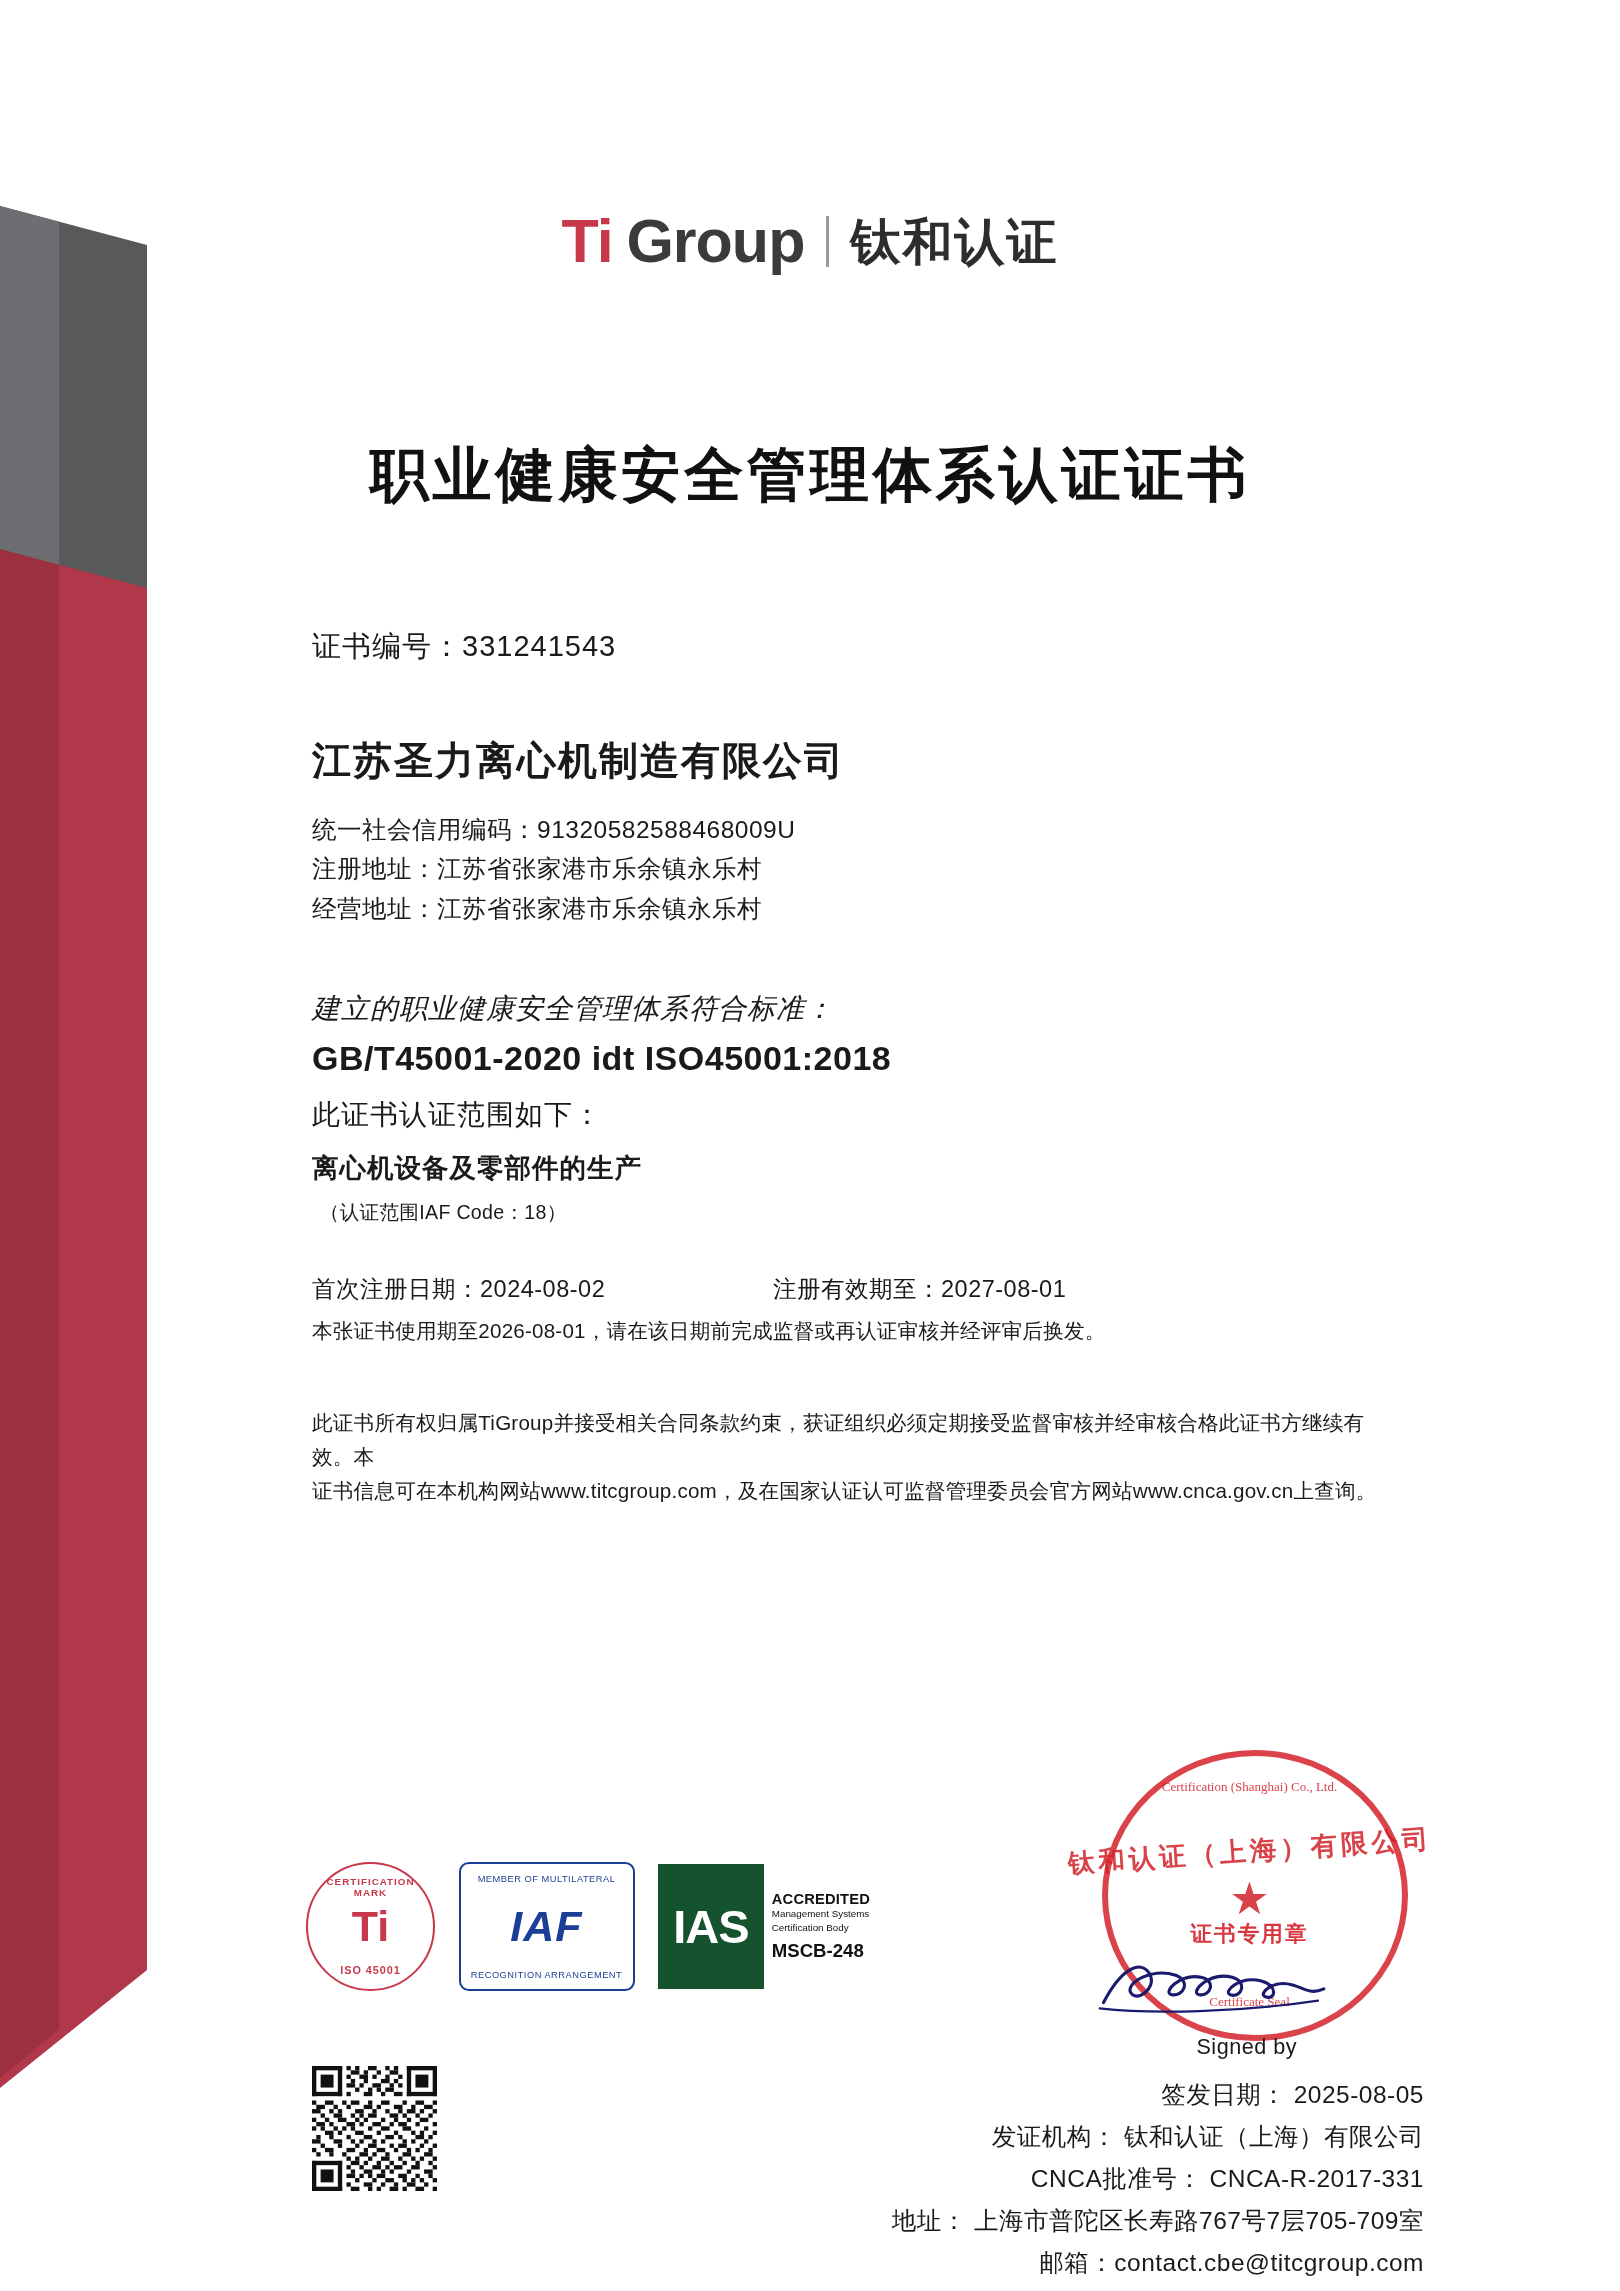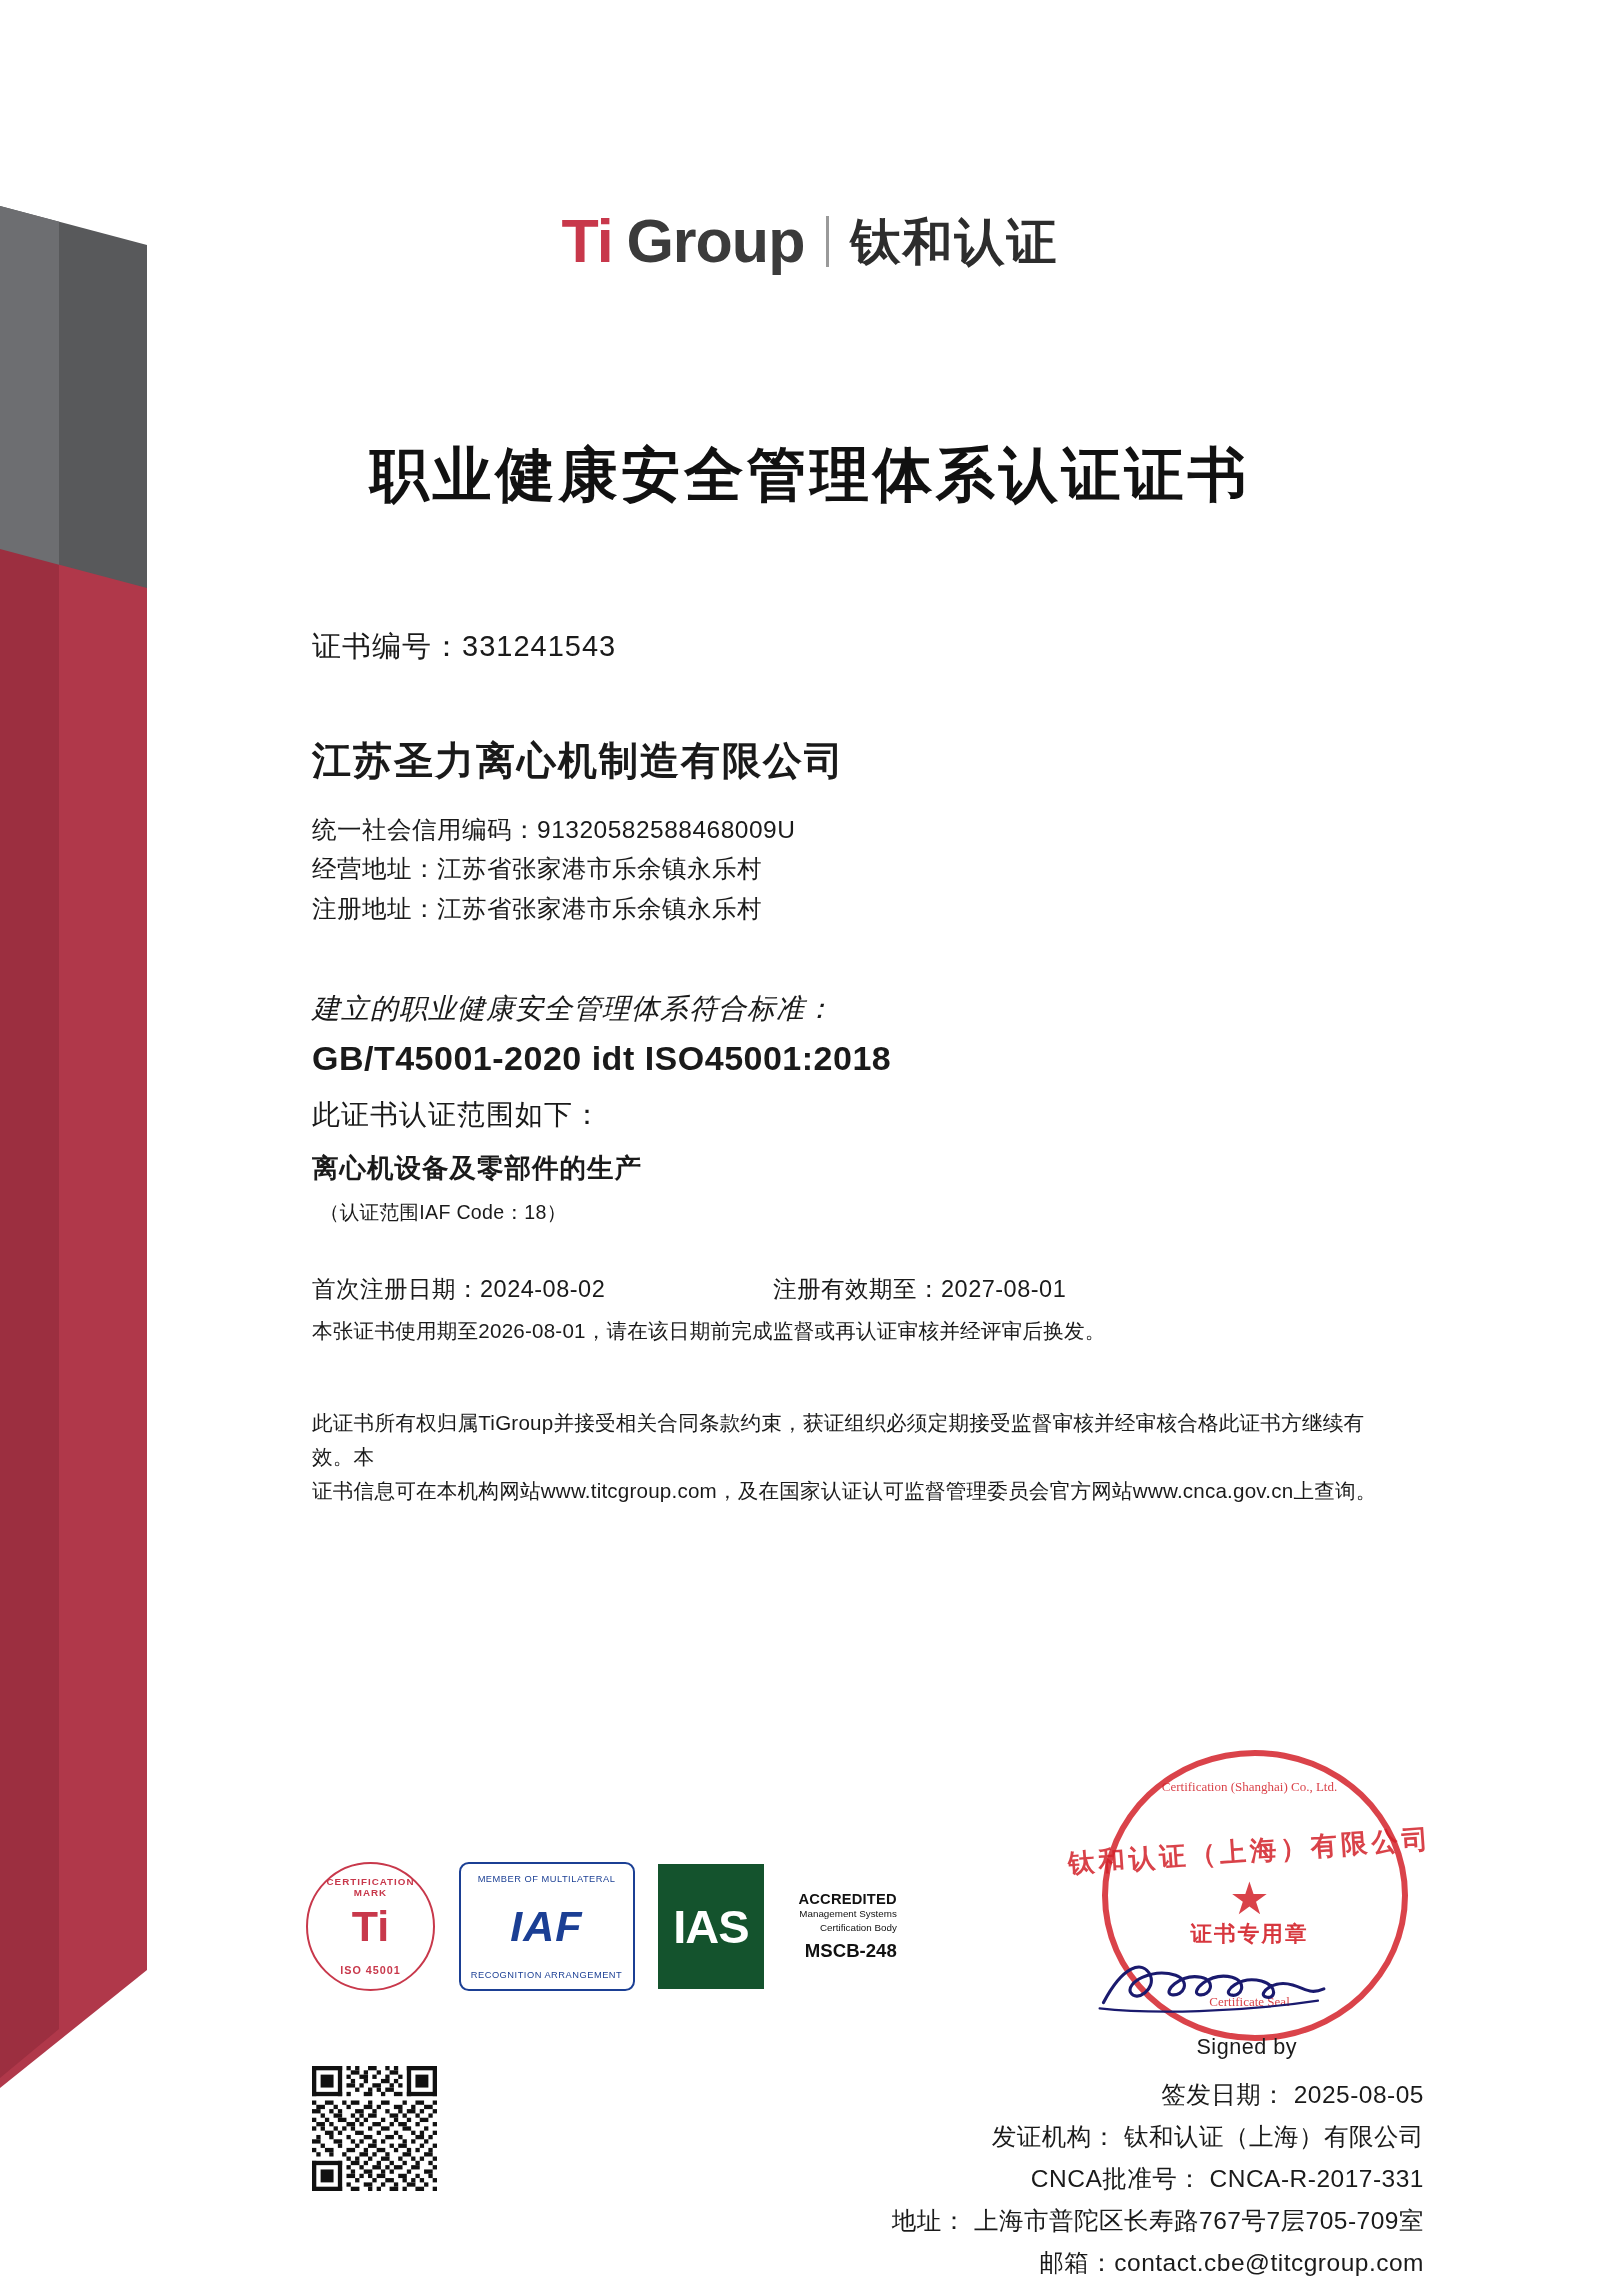--- a/index.html
+++ b/index.html
@@ -285,21 +285,20 @@
     font-weight: bold;
     letter-spacing: -1px;
   }
   .mark-ias .ias-text {
     width: 125px;
     padding-left: 7.8px;
     display: flex;
     flex-direction: column;
     justify-content: center;
     color: #111;
-    text-align: right;
   }
   .mark-ias .acc { font-size: 14.7px; font-weight: bold; letter-spacing: 0.2px;}
   .mark-ias .sml { font-size: 9.8px; line-height: 1.35; }
   .mark-ias .mscb { font-size: 18.6px; font-weight: bold; margin-top: 5.9px; }
 
   
   .qr {
     position: absolute;
     left: 312px;
     top: 2066px;
@@ -415,22 +414,22 @@
     <span class="logo-div"></span>
     <span class="logo-cn">钛和认证</span>
   </div>
 
   <div class="main-title">职业健康安全管理体系认证证书</div>
 
   <div class="body-block">
     <div class="cert-no">证书编号：331241543</div>
     <div class="company">江苏圣力离心机制造有限公司</div>
     <div class="detail-line">统一社会信用编码：91320582588468009U</div>
+    <div class="detail-line">注册地址：江苏省张家港市乐余镇永乐村</div>
     <div class="detail-line">经营地址：江苏省张家港市乐余镇永乐村</div>
-    <div class="detail-line">注册地址：江苏省张家港市乐余镇永乐村</div>
 
     <div class="std-intro">建立的职业健康安全管理体系符合标准：</div>
     <div class="std-code">GB/T45001-2020 idt ISO45001:2018</div>
     <div class="scope-intro">此证书认证范围如下：</div>
     <div class="scope-text">离心机设备及零部件的生产</div>
     <div class="iaf-code">（认证范围IAF Code：18）</div>
 
     <div class="dates-row">
       <span class="first">首次注册日期：2024-08-02</span>
       <span>注册有效期至：2027-08-01</span>

